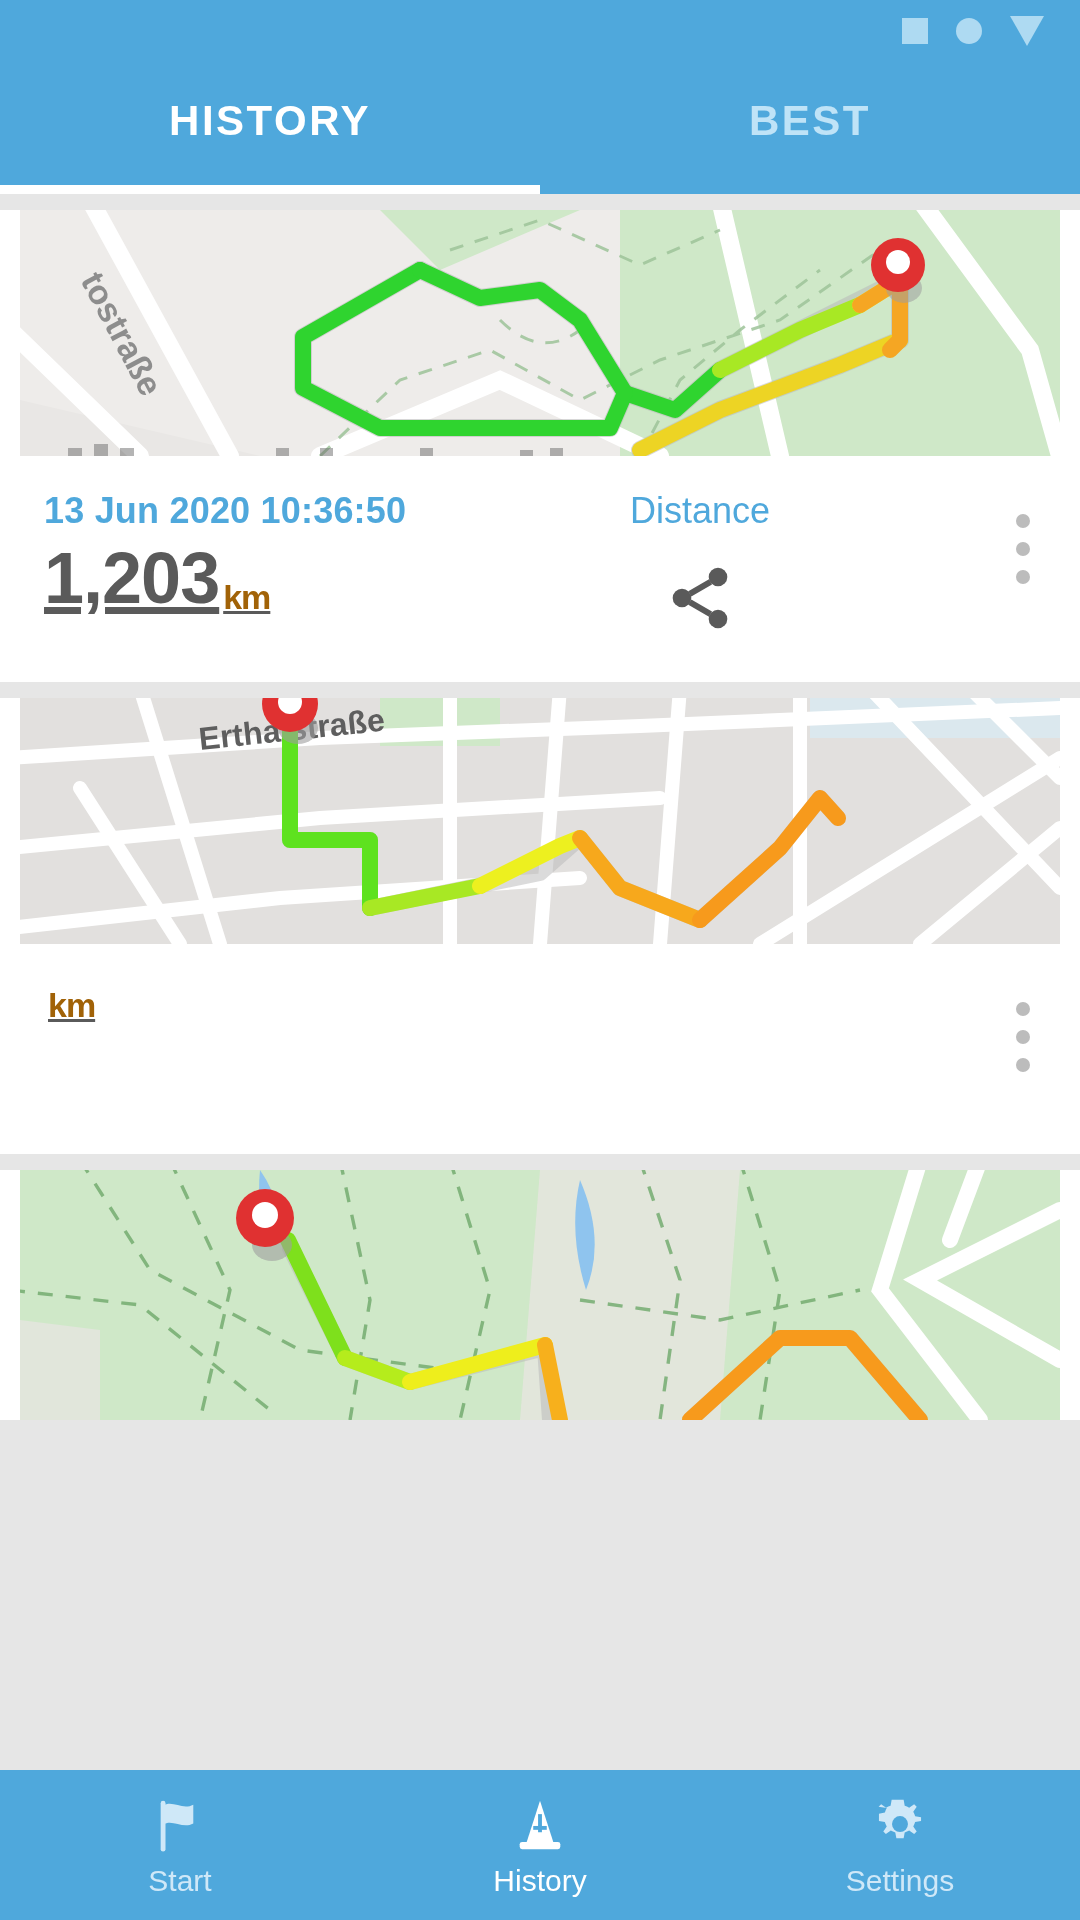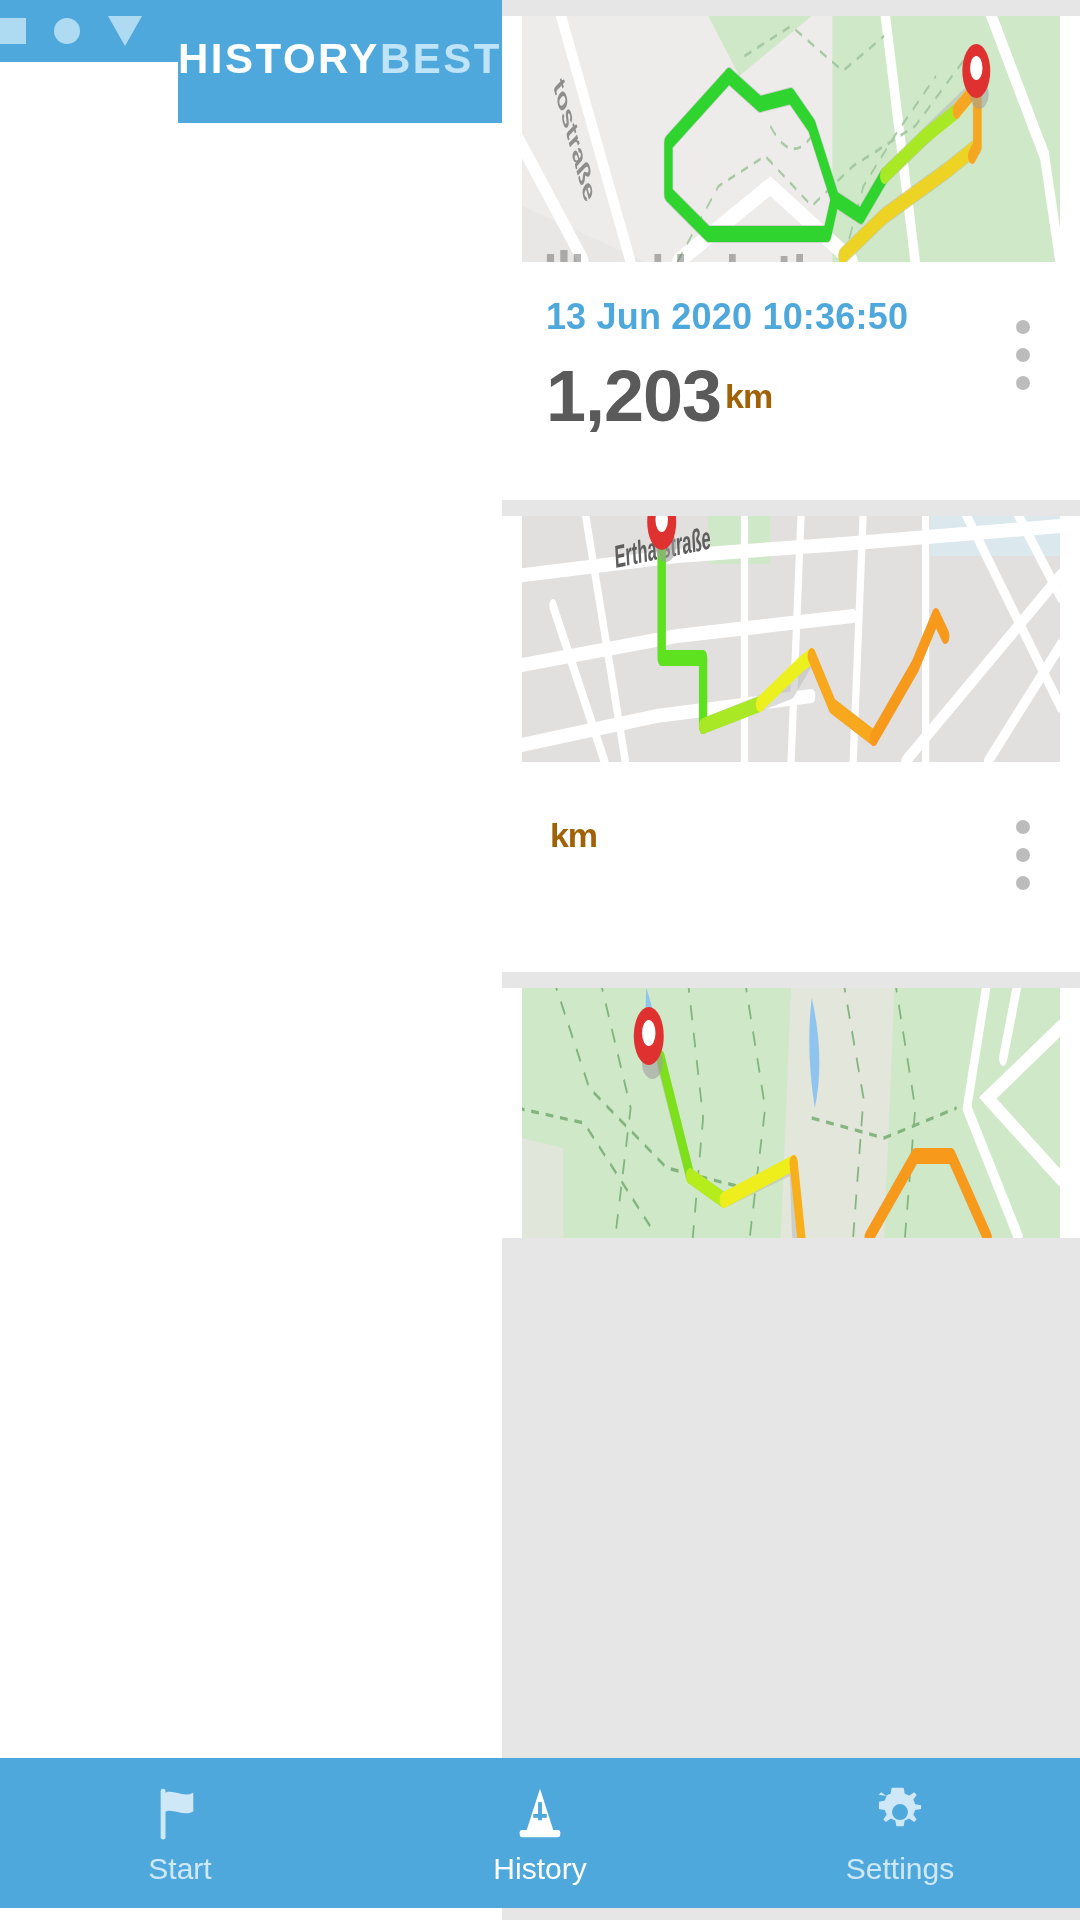--- a/index.html
+++ b/index.html
@@ -5,21 +5,21 @@
   * { margin:0; padding:0; box-sizing:border-box; }
   html,body { width:1080px; height:1920px; }
   body {
     font-family:"Liberation Sans", sans-serif;
     background:#eceff1;
     overflow:hidden;
     position:relative;
   }
 
   
-  .app { width:1080px; height:1920px; position:relative; display:flex; flex-direction:row; background:#ffffff; }
+  .app { width:1080px; height:1920px; position:relative; display:flex; flex-direction:column; background:#ffffff; }
 
   
   .statusbar {
     height:62px; background:#4FA8DC; flex:0 0 auto;
     display:flex; align-items:center; justify-content:flex-end;
     padding-right:36px; gap:28px;
   }
   .sb-square { width:26px; height:26px; background:#AEDAF2; }
   .sb-circle { width:26px; height:26px; border-radius:50%; background:#AEDAF2; }
   .sb-tri {
@@ -68,44 +68,44 @@
   .card-body {
     padding:34px 44px 68px 44px;
     position:relative;
     min-height:210px;
   }
   .row-date {
     font-size:36px; color:#4FA8DC; font-weight:bold;
     letter-spacing:.2px;
   }
   .row-value {
-    margin-top:22px;
+    margin-top:10px;
     font-size:72px; font-weight:bold; color:#5a5a5a;
     letter-spacing:-1px; line-height:1;
-    display:flex; align-items:center;
+    display:flex; align-items:flex-end;text-decoration:underline;
   }
   .row-unit { font-size:34px; font-weight:bold; margin-left:4px; color:#a16207; }
 
   .metric {
     position:absolute; top:34px; left:580px;
     width:240px; text-align:center;
   }
   .metric-label { font-size:36px; color:#4FA8DC; }
   .metric-icon { margin-top:30px; display:flex; justify-content:center; }
 
   .kebab {
     position:absolute; top:52px; right:44px;
     display:flex; flex-direction:column; gap:14px; align-items:center;
     padding:6px; cursor:pointer;
   }
   .kebab i { width:14px; height:14px; border-radius:50%; background:#bcbcbc; display:block; }
 
   
   .bottomnav {
-    position:absolute; bottom:12px; left:0; right:0;
+    position:absolute; bottom:0; left:0; right:0;
     height:150px; background:#4FA8DC;
     display:flex; align-items:center; z-index:20;
   }
   .navitem {
     flex:1; display:flex; flex-direction:column; align-items:center;
     justify-content:center; gap:10px; cursor:pointer; user-select:none;
   }
   .navicon { height:62px; display:flex; align-items:flex-end; justify-content:center; }
   .navlabel { font-size:30px; color:#CFE8F8; }
   .navitem.active .navlabel { color:#ffffff; }
@@ -178,20 +178,31 @@
             <rect x="500" y="240" width="13" height="8"></rect>
               <rect x="530" y="238" width="13" height="10"></rect>
           </g>
         </svg>
       </div>
       <div class="card-body">
         <div class="row-date">13 Jun 2020 10:36:50</div>
         <div class="row-value">
           <span>1,203</span>
           <span class="row-unit">km</span>
+        </div>
+        <div class="metric">
+          <div class="metric-label">Distance</div>
+          <div class="metric-icon">
+            <svg width="72" height="72" viewBox="0 0 24 24" fill="#5a5a5a">
+              <circle cx="18" cy="5" r="3.1"></circle>
+                <circle cx="6" cy="12" r="3.1"></circle>
+                <circle cx="18" cy="19" r="3.1"></circle>
+              <path d="M8.6 10.6 L15.5 6.6 M8.6 13.4 L15.5 17.4" stroke="#5a5a5a" stroke-width="2" fill="none"></path>
+            </svg>
+          </div>
         </div>
         <div class="kebab">
           <i></i>
             <i></i>
             <i></i>
         </div>
       </div>
     </div>
 
     <div class="card">

